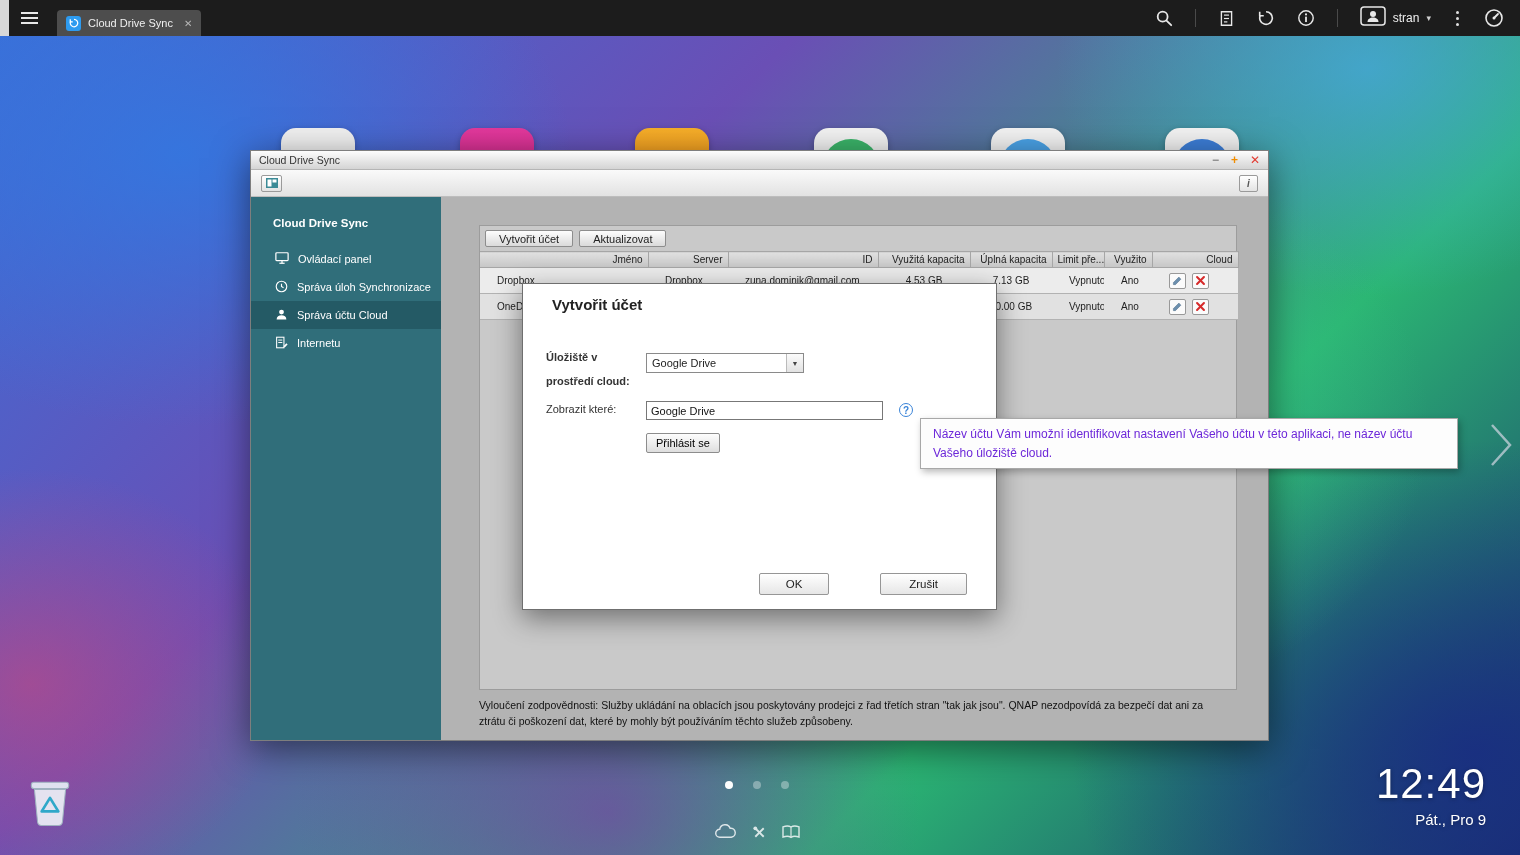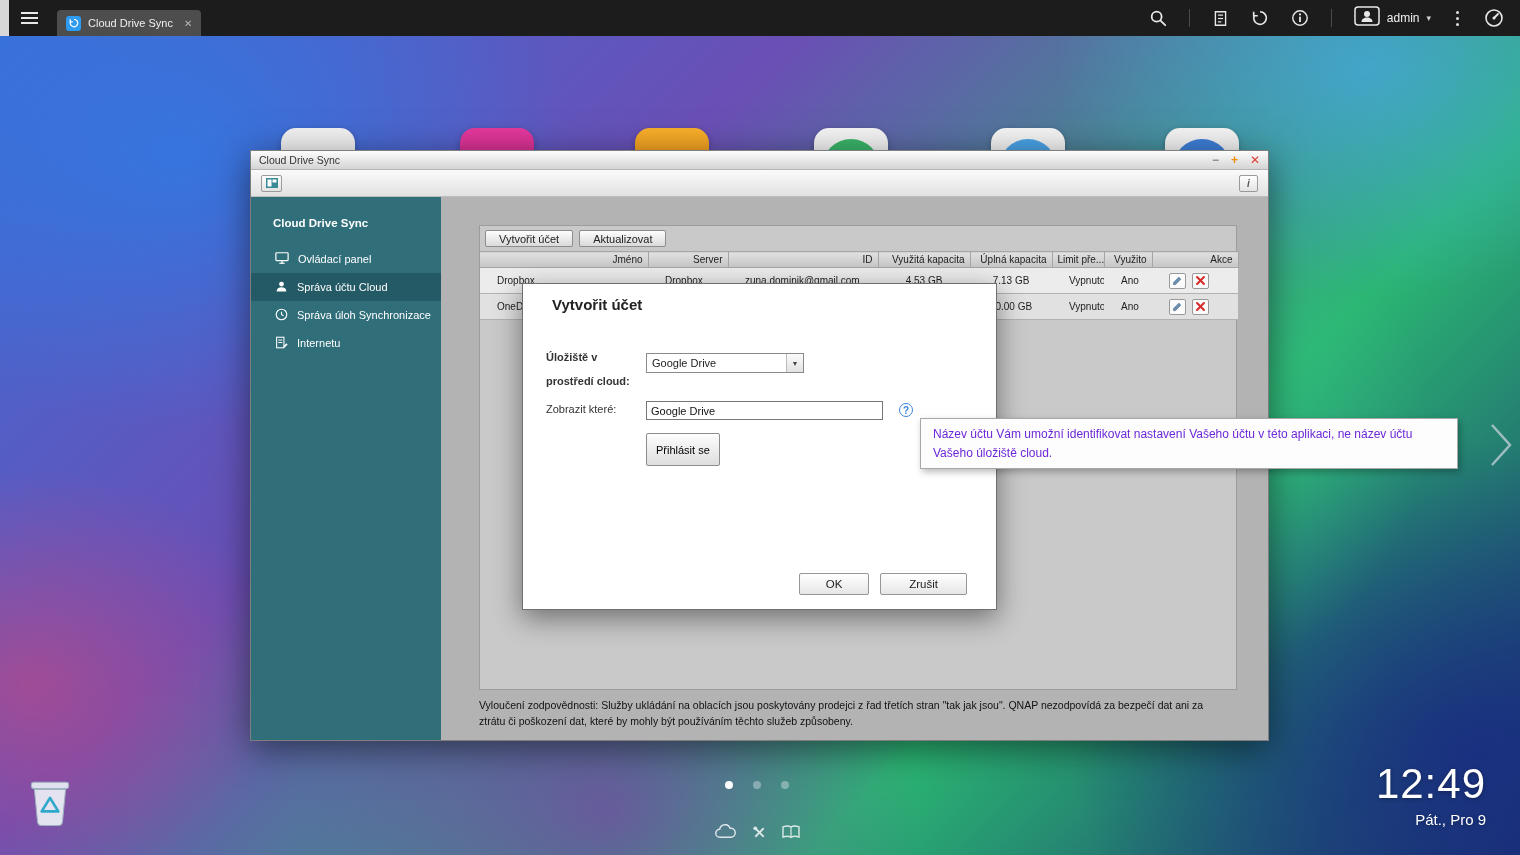--- a/index.html
+++ b/index.html
@@ -91,32 +91,32 @@
     border:1px solid #8a8a8a; display:flex; align-items:center; font-size:11px; color:#222;
     padding-left:5px; cursor:pointer; }
   .dlg-select .arrow-box { margin-left:auto; width:17px; height:100%; border-left:1px solid #bbb;
     background:linear-gradient(#fbfbfb,#e2e2e2); display:flex; align-items:center; justify-content:center;
     font-size:7px; color:#444; }
   .dlg-input { position:absolute; left:123px; top:117px; width:237px; height:19px; border:1px solid #777;
     font-size:11px; padding:0 4px; color:#111; font-family:"Liberation Sans","DejaVu Sans",sans-serif; }
   .help-ic { position:absolute; left:376px; top:119px; width:14px; height:14px; border-radius:50%;
     border:1.5px solid #3a84d8; color:#3a84d8; font-size:10px; font-weight:bold; display:flex;
     align-items:center; justify-content:center; cursor:pointer; }
-  .login-btn { position:absolute; left:123px; top:149px; font-size:11px; padding:1px 9px; height:33px;
+  .login-btn { position:absolute; left:123px; top:149px; font-size:11px; padding:1px 9px; height:20px;
     background:linear-gradient(#fdfdfd,#dedede); border:1px solid #8d8d8d; border-radius:2px;
     cursor:pointer; font-family:"Liberation Sans","DejaVu Sans",sans-serif; }
   .notes { position:absolute; left:23px; top:226px; width:424px; font-size:11.5px; color:#1d3fc4;
     line-height:24px; }
   .notes b { font-weight:bold; }
   .notes a { color:#1d3fc4; text-decoration:underline; cursor:pointer; }
   .dlg-buttons { position:absolute; right:29px; bottom:14px; display:flex; gap:11px; }
   .dlg-btn { height:22px; font-size:11.5px; background:linear-gradient(#fff,#e6e6e6);
     border:1px solid #969696; border-radius:2px; cursor:pointer; color:#222;
     font-family:"Liberation Sans","DejaVu Sans",sans-serif; }
-  .btn-ok { width:70px; } .btn-cancel { width:87px; }
+  .btn-ok { width:70px; } .btn-cancel { width:87px;margin-left:40px; }
   
   .tooltip { position:absolute; left:920px; top:418px; width:538px; background:#fdfdfd;
     border:1px solid #a8a8a8; box-shadow:2px 3px 7px rgba(0,0,0,.28); padding:6px 12px;
     font-size:12px; color:#6d28d9; line-height:1.55; z-index:25; }
   
   .dots { position:absolute; left:725px; top:781px; display:flex; gap:20px; z-index:5; }
   .dot { width:8px; height:8px; border-radius:50%; background:rgba(255,255,255,.35); cursor:pointer; }
   .dot.active { background:#fff; }
   .bottom-icons { position:absolute; left:714px; top:824px; display:flex; gap:15px; align-items:center;
     z-index:5; opacity:.8; }
@@ -194,21 +194,21 @@
       </div>
       <div class="tb-sep"></div>
       <div class="admin-group">
         <span>
           <svg width="26" height="20" viewBox="0 0 26 20">
               <rect x="1" y="1" width="24" height="18" rx="3" fill="none" stroke="#e8e8e8" stroke-width="1.5"></rect>
               <circle cx="13" cy="8" r="3" fill="#e8e8e8"></circle>
               <path d="M7.5 16c0-3 2.5-4.5 5.5-4.5s5.5 1.5 5.5 4.5z" fill="#e8e8e8"></path>
             </svg>
         </span>
-        <span class="admin-name">admin</span>
+        <span class="admin-name">stran</span>
         <span class="caret">▾</span>
       </div>
       <div class="kebab">
           <i></i>
           <i></i>
           <i></i>
         </div>
       <div class="tb-ic">
         <svg width="20" height="20" viewBox="0 0 20 20">
             <circle cx="10" cy="10" r="8" fill="none" stroke="#e8e8e8" stroke-width="1.6"></circle>
@@ -242,33 +242,33 @@
       <div class="sidebar">
         <div class="sidebar-header">Cloud Drive Sync</div>
         <div class="side-item">
           <span><svg width="14" height="14" viewBox="0 0 16 16">
                 <rect x="1" y="2" width="14" height="9" rx="1" fill="none" stroke="#fff" stroke-width="1.4"></rect>
                 <line x1="5" y1="14" x2="11" y2="14" stroke="#fff" stroke-width="1.4"></line>
                 <line x1="8" y1="11" x2="8" y2="14" stroke="#fff" stroke-width="1.4"></line>
               </svg></span>
           <span>Ovládací panel</span>
         </div>
+        <div class="side-item">
+          <span><svg width="13" height="13" viewBox="0 0 16 16">
+                <circle cx="8" cy="8" r="6.5" fill="none" stroke="#fff" stroke-width="1.4"></circle>
+                <path d="M8 4.5V8l2.5 1.5" fill="none" stroke="#fff" stroke-width="1.4"></path>
+              </svg></span>
+          <span>Správa úloh Synchronizace</span>
+        </div>
         <div class="side-item active">
           <span><svg width="13" height="13" viewBox="0 0 16 16">
                 <circle cx="8" cy="5" r="3" fill="#fff"></circle>
                 <path d="M2 14c0-3.3 2.7-5 6-5s6 1.7 6 5z" fill="#fff"></path>
               </svg></span>
           <span>Správa účtu Cloud</span>
-        </div>
-        <div class="side-item">
-          <span><svg width="13" height="13" viewBox="0 0 16 16">
-                <circle cx="8" cy="8" r="6.5" fill="none" stroke="#fff" stroke-width="1.4"></circle>
-                <path d="M8 4.5V8l2.5 1.5" fill="none" stroke="#fff" stroke-width="1.4"></path>
-              </svg></span>
-          <span>Správa úloh Synchronizace</span>
         </div>
         <div class="side-item">
           <span><svg width="13" height="13" viewBox="0 0 16 16">
                 <rect x="2" y="1.5" width="9" height="13" fill="none" stroke="#fff" stroke-width="1.3"></rect>
                 <line x1="4" y1="5" x2="9" y2="5" stroke="#fff" stroke-width="1.2"></line>
                 <line x1="4" y1="8" x2="9" y2="8" stroke="#fff" stroke-width="1.2"></line>
                 <path d="M11 12l3-3 1.5 1.5-3 3-2 .5z" fill="#fff"></path>
               </svg></span>
           <span>Internetu</span>
         </div>
@@ -292,21 +292,21 @@
             </colgroup>
             <thead>
               <tr>
                 <th>Jméno</th>
                 <th>Server</th>
                 <th>ID</th>
                 <th>Využitá kapacita</th>
                 <th>Úplná kapacita</th>
                 <th>Limit pře...</th>
                 <th>Využito</th>
-                <th>Akce</th>
+                <th>Cloud</th>
               </tr>
             </thead>
             <tbody>
               <tr class="row-a">
                 <td>Dropbox</td>
                 <td>Dropbox</td>
                 <td>zuna.dominik@gmail.com</td>
                 <td class="num">4.53 GB</td>
                 <td class="num">7.13 GB</td>
                 <td>Vypnuto</td>

